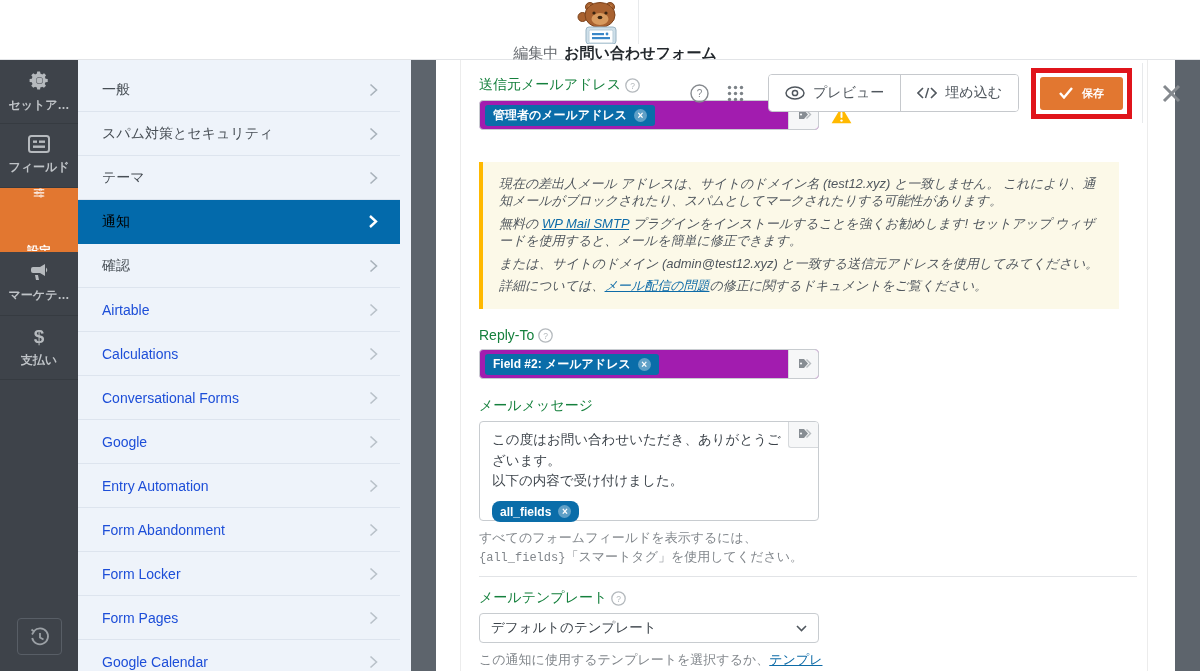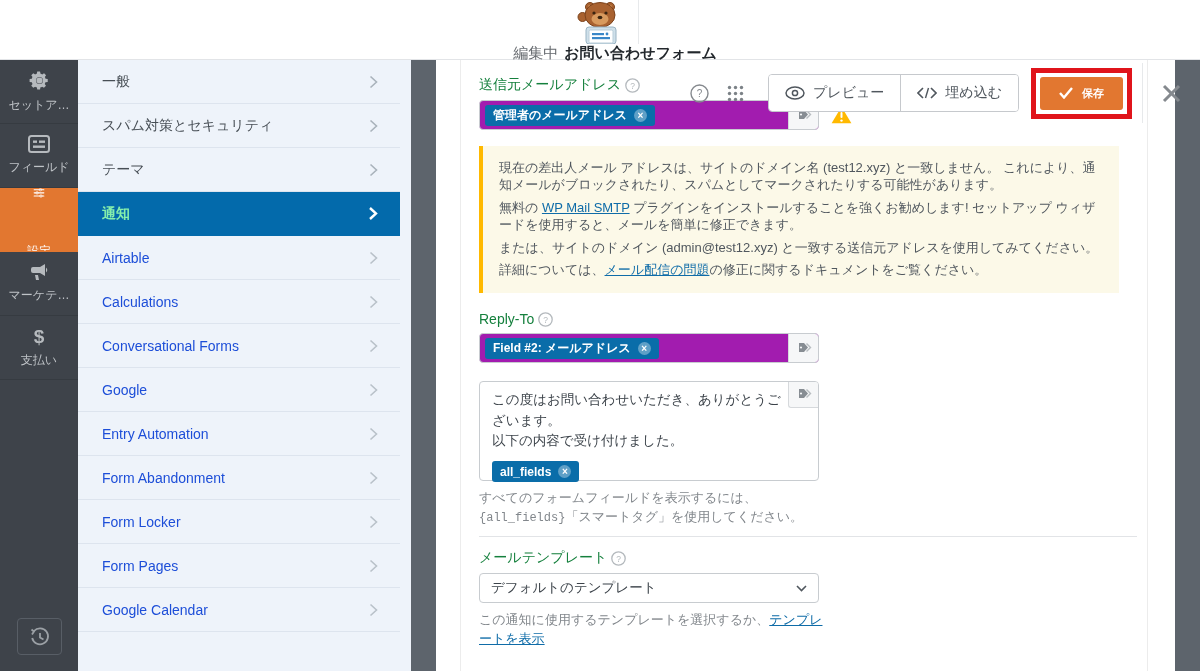--- a/index.html
+++ b/index.html
@@ -24,33 +24,33 @@
   .save-annotation { border:5px solid #e0141b; padding:4px; margin:0 10px 0 12px; }
   .btn-save { display:flex; align-items:center; gap:9px; background:#e27730; color:#fff;
     font-size:11px; font-weight:bold; padding:9px 19px; border:none; border-radius:3px; cursor:pointer; }
   .close-area { width:58px; height:60px; display:flex; align-items:center; justify-content:center;
     border-left:1px solid #e7e9eb; cursor:pointer; }
 
   
   .nav { position:absolute; top:60px; left:0; bottom:0; width:78px; background:#3e434a; }
   .nav-item { height:64px; display:flex; flex-direction:column; align-items:center; justify-content:center;
     gap:6px; color:#bfc3c7; font-size:12px; border-bottom:1px solid #363b41; cursor:pointer; }
-  .nav-item .nav-label { max-width:72px; overflow:hidden; white-space:nowrap; }
+  .nav-item .nav-label { max-width:72px; overflow:hidden; white-space:nowrap;font-weight:bold; }
   .nav-item.active { background:#e27730; color:#fff; border-bottom-color:#e27730;gap:45px; }
   .nav-item.active svg * { stroke:#fff; fill:none; }
   .dollar { font-size:19px; font-weight:bold; color:#b6babe; line-height:1; }
   .history-btn { position:absolute; left:17px; bottom:16px; width:45px; height:37px;
     border:1px solid #585e66; border-radius:4px; display:flex; align-items:center; justify-content:center; cursor:pointer; }
 
   
-  .panel { position:absolute; top:60px; left:78px; bottom:0; width:333px; background:#eef3fa; padding-top:0; }
+  .panel { position:absolute; top:60px; left:78px; bottom:0; width:333px; background:#eef3fa; padding-top:8px; }
   .menu-item { height:44px; margin-right:11px; padding:0 22px 0 24px; display:flex; align-items:center;
     justify-content:space-between; font-size:14px; color:#474e55; border-bottom:1px solid #dde4ee; cursor:pointer; }
   .menu-item.addon { color:#1d4ed8; }
-  .menu-item.active { background:#036aab; color:#86efac; font-weight:bold; border-bottom-color:#036aab; }
+  .menu-item.active { background:#036aab; color:#000000; font-weight:normal; border-bottom-color:#036aab; }
   .chev svg { display:block; }
 
   
   .gutter-l { position:absolute; top:60px; left:411px; bottom:0; width:25px; background:#5d646c; }
   .gutter-r { position:absolute; top:60px; left:1175px; bottom:0; width:25px; background:#5d646c; }
   .content { position:absolute; top:60px; left:436px; bottom:0; width:739px; background:#fff; overflow:hidden; }
   .content-col { height:100%; margin:0 27px 0 24px; border-left:1px solid #ececec; border-right:1px solid #ececec;
     padding:16px 10px 0 18px; overflow:hidden; }
 
   .field-label { display:flex; align-items:center; gap:4px; font-size:14px; color:#15803d; margin-bottom:6px; }
@@ -59,32 +59,32 @@
     display:flex; align-items:stretch; }
   .tags-area { flex:1; display:flex; align-items:center; padding:0 5px; }
   .tag-pill { display:inline-flex; align-items:center; gap:7px; background:#0a6da9; color:#fff;
     font-size:12px; font-weight:bold; border-radius:3px; padding:4px 8px; line-height:1; cursor:default; }
   .tag-x { width:13px; height:13px; border-radius:50%; background:rgba(255,255,255,.35); color:#fff;
     font-size:10px; line-height:13px; text-align:center; font-weight:bold; cursor:pointer; }
   .tags-btn { width:30px; border-left:1px solid #d6d9dc; background:#f6f7f8; border-radius:0 3px 3px 0;
     display:flex; align-items:center; justify-content:center; cursor:pointer; }
   .row-flex { display:flex; align-items:center; gap:12px; }
 
-  .notice { margin-top:16px; margin-right:18px; background:#fcf9e8; border-left:4px solid #ffb900;
-    padding:8px 16px; font-size:13px; color:#50575e; line-height:1.3; }
+  .notice { margin-top:32px; margin-right:18px; background:#fcf9e8; border-left:4px solid #ffb900;
+    padding:8px 16px; font-size:13px; color:#50575e; line-height:1.3;font-style:italic; }
   .notice p { margin:6px 0; }
   .notice a { color:#0f6ca8; text-decoration:underline; cursor:pointer; }
 
   .section { margin-top:18px; }
   .textarea-box { position:relative; width:340px; height:100px; border:1px solid #c8ccd0; border-radius:4px;
     padding:8px 34px 8px 12px; font-size:13.5px; color:#3c434a; line-height:1.5; }
   .corner-tags { position:absolute; top:0; right:0; width:30px; height:26px; background:#f6f7f8;
     border-left:1px solid #d6d9dc; border-bottom:1px solid #d6d9dc; border-radius:0 3px 0 3px;
     display:flex; align-items:center; justify-content:center; cursor:pointer; }
-  .textarea-box .tag-pill { margin-top:10px; }
+  .textarea-box .tag-pill { margin-top:10px;border-radius:8px; }
   .help-text { width:348px; margin-top:8px; font-size:13px; color:#82878c; line-height:1.4; }
   .help-text code { font-family:"Liberation Mono","DejaVu Sans Mono",monospace; font-size:12px; }
   .help-text a, .tpl-help a { color:#0f6ca8; text-decoration:underline; cursor:pointer; }
 
   .divider { margin-top:10px; border-top:1px solid #e2e4e7; }
   .adv-header { margin-top:10px; display:flex; align-items:center; justify-content:space-between; }
   .adv-title { font-size:15px; font-weight:bold; color:#1d2327; }
   .select-box { width:340px; height:30px; border:1px solid #c8ccd0; border-radius:4px; background:#fff;
     display:flex; align-items:center; justify-content:space-between; padding:0 11px; font-size:13.5px;
     color:#3c434a; cursor:pointer; margin-top:6px; }
@@ -251,20 +251,28 @@
         </span>
       </div>
     <div class="menu-item active">
         <span>通知</span>
         <span class="chev">
           <svg width="10" height="15" viewBox="0 0 10 15">
             <polyline points="2,2 8,7.5 2,13" fill="none" stroke="#fff" stroke-width="2.4"></polyline>
           </svg>
         </span>
       </div>
+    <div class="menu-item">
+        <span>確認</span>
+        <span class="chev">
+          <svg width="9" height="14" viewBox="0 0 9 14">
+            <polyline points="1.5,1.5 7.5,7 1.5,12.5" fill="none" stroke="#a9b2bb" stroke-width="1.6"></polyline>
+          </svg>
+        </span>
+      </div>
     <div class="menu-item addon">
         <span>Airtable</span>
         <span class="chev">
           <svg width="9" height="14" viewBox="0 0 9 14">
             <polyline points="1.5,1.5 7.5,7 1.5,12.5" fill="none" stroke="#b9c1c9" stroke-width="1.6"></polyline>
           </svg>
         </span>
       </div>
     <div class="menu-item addon">
         <span>Calculations</span>
@@ -398,20 +406,23 @@
             <svg width="17" height="13" viewBox="0 0 17 13">
               <path d="M4 1 L9 1 L13 5.5 L9 10 L4 10 Z" fill="#878d93"></path>
                 <circle cx="6" cy="5.5" r="1.1" fill="#f6f7f8"></circle>
               <path d="M11.5 1.5 L15.5 5.5 L11.5 9.5" fill="none" stroke="#b7bcc0" stroke-width="1.4"></path>
             </svg>
           </div>
         </div>
       </div>
 
       <div class="section">
+        <div class="field-label">
+          <span>メールメッセージ</span>
+        </div>
         <div class="textarea-box">
           <div><span>この度はお問い合わせいただき、ありがとうございます。</span><br><span>以下の内容で受け付けました。</span></div>
           <span class="tag-pill">
             <span>all_fields</span>
             <span class="tag-x">×</span>
           </span>
           <div class="corner-tags">
             <svg width="17" height="13" viewBox="0 0 17 13">
               <path d="M4 1 L9 1 L13 5.5 L9 10 L4 10 Z" fill="#878d93"></path>
                 <circle cx="6" cy="5.5" r="1.1" fill="#f6f7f8"></circle>

